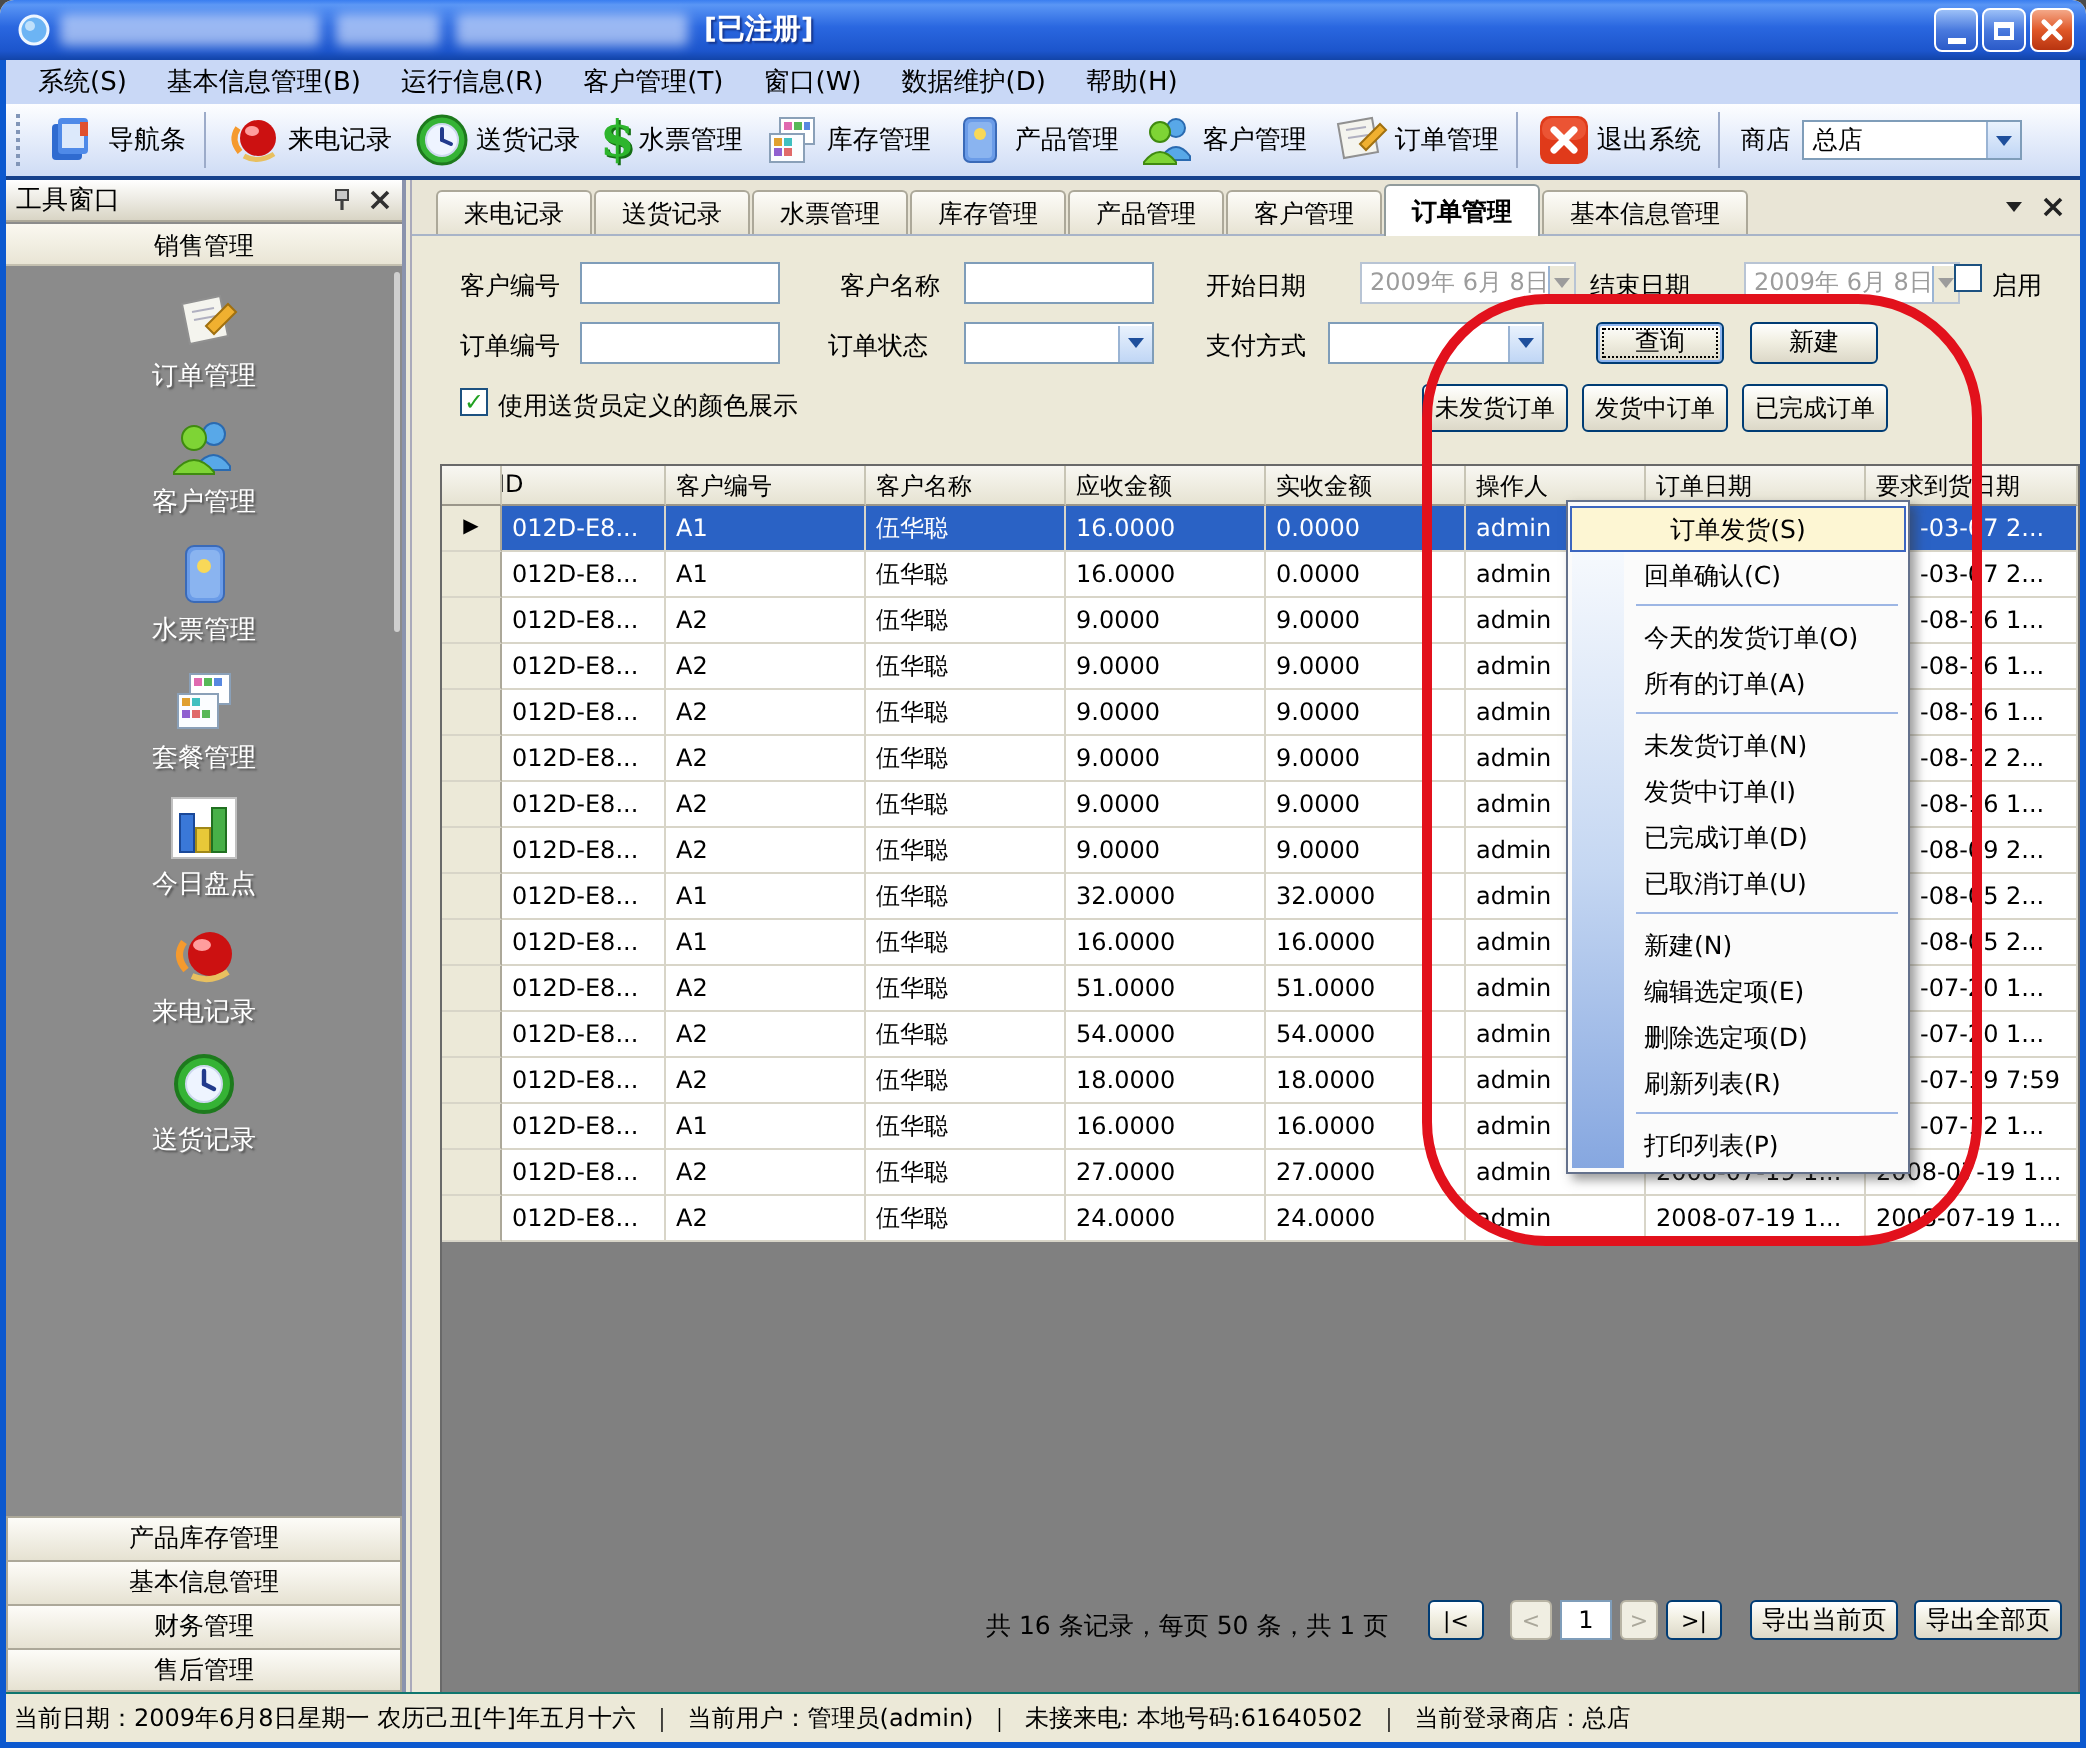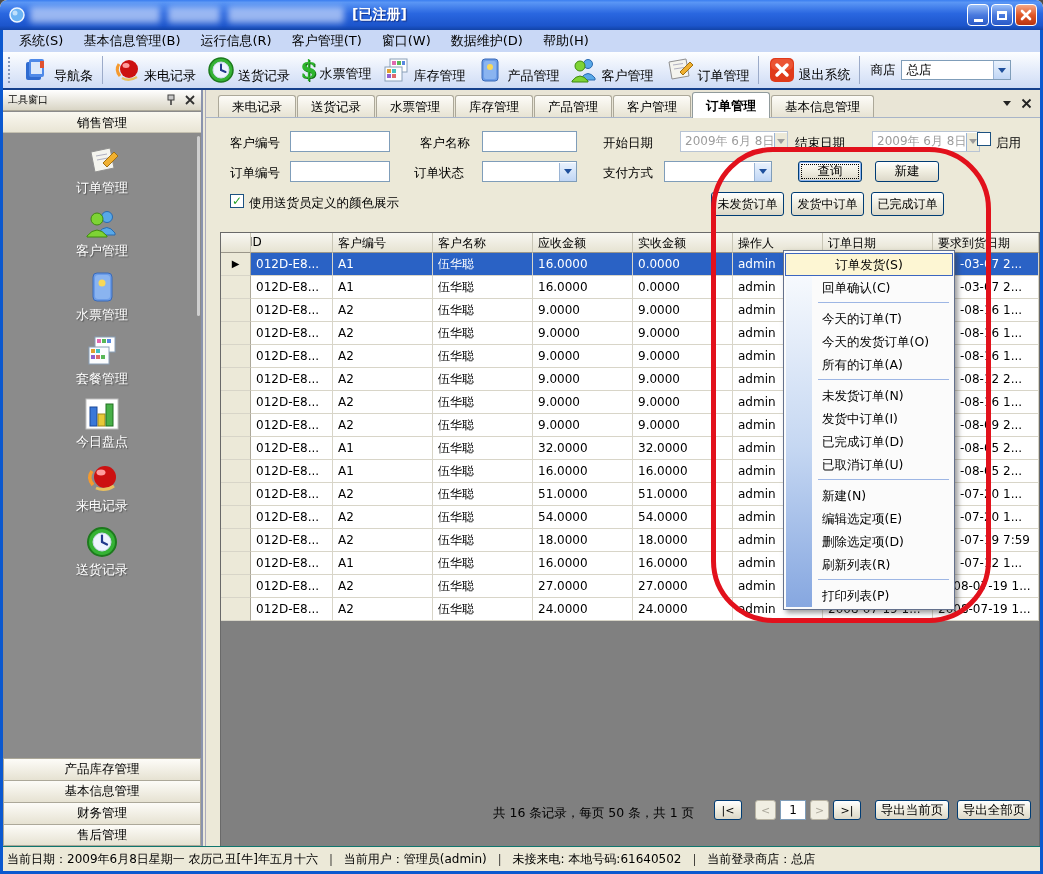--- a/index.html
+++ b/index.html
@@ -33,33 +33,33 @@
 
   
   .menubar { left:3px; top:30px; width:1037px; height:22px; background:#c9d8f6; display:flex; align-items:center; padding-left:6px; }
   .menu-item { padding:2px 10px; cursor:default; }
 
   
   .toolbar { left:3px; top:52px; width:1037px; height:38px;
     background:linear-gradient(180deg,#fdfeff 0%,#e7eefb 45%,#cfdcf5 100%);
     border-bottom:2px solid #16418c; display:flex; align-items:center; padding-left:3px; }
   .grip { width:5px; height:26px; border-left:2px dotted #8296b8; margin:0 4px 0 2px; }
-  .tb-item { display:flex; align-items:flex-end; padding:1px 5px; gap:2px; white-space:nowrap; }
+  .tb-item { display:flex; align-items:center; padding:1px 5px; gap:2px; white-space:nowrap; }
   .tb-sep { width:1px; height:28px; background:#9cabc9; margin:0 4px; }
   .shop { display:flex; align-items:center; gap:6px; margin-left:6px; }
   .combo { width:110px; height:20px; background:#fff; border:1px solid #7f9db9; display:flex; align-items:center; }
   .combo .val { flex:1; padding-left:4px; font-size:12.5px; }
   .combo-btn { width:17px; height:18px; background:linear-gradient(180deg,#e9f2fd,#c0d6f5); border-left:1px solid #9ab4d4; display:flex; align-items:center; justify-content:center; }
   .arr-down { width:0; height:0; border-left:4px solid transparent; border-right:4px solid transparent; border-top:5px solid #1e4f9c; }
   .dollar { font-family:"DejaVu Serif","Liberation Serif",serif; font-size:25px; font-weight:bold; color:#2db52d; text-shadow:1px 1px 0 #156e15; line-height:26px; }
 
   
   .sidebar { left:3px; top:90px; width:200px; height:756px; background:#8b8b8b; border-right:2px solid #8a93ad; }
   .sb-header { position:absolute; left:0; top:0; right:0; height:21px; background:linear-gradient(180deg,#ffffff,#d9d5c5);
-    border-bottom:1px solid #aca899; display:flex; align-items:center; padding:0 5px; font-size:10px; }
+    border-bottom:1px solid #aca899; display:flex; align-items:center; padding:0 5px; font-size:13px; }
   .sb-header .t { flex:1; }
   .sb-section { position:absolute; left:0; top:22px; right:0; height:21px; line-height:21px; text-align:center;
     background:linear-gradient(180deg,#faf8f0,#e9e5d5); border-bottom:1px solid #c4c0b0; font-size:12.5px; }
   .sb-panel { position:absolute; left:0; top:43px; right:0; bottom:88px; background:#8b8b8b; }
   .sb-scroll { position:absolute; right:1px; top:3px; width:3px; height:180px; background:#cfcfcf; border-radius:2px; }
   .sb-item { position:absolute; left:0; width:100%; display:flex; flex-direction:column; align-items:center; color:#fff; font-size:13px; cursor:pointer; }
   .sb-item .lbl { margin-top:2px; text-shadow:1px 1px 1px #555; }
   .sb-bottom { position:absolute; left:0; right:0; bottom:0; }
   .sb-bar { height:22px; line-height:20px; text-align:center; background:linear-gradient(180deg,#fdfcf8,#e6e2d2);
     border:1px solid #aca899; border-bottom:none; font-size:12.5px; cursor:pointer; }
@@ -679,21 +679,20 @@
   <div class="frame r"></div>
   <div class="frame b"></div>
 
   <div class="ctx">
     <span class="cm-strip"></span>
     <div>
 
     <div class="cm-item hl">订单发货(S)</div>
         <div class="cm-item">回单确认(C)</div>
         <div class="cm-item sep"></div>
-        <div class="cm-item">今天的订单(T)</div>
         <div class="cm-item">今天的发货订单(O)</div>
         <div class="cm-item">所有的订单(A)</div>
         <div class="cm-item sep"></div>
         <div class="cm-item">未发货订单(N)</div>
         <div class="cm-item">发货中订单(I)</div>
         <div class="cm-item">已完成订单(D)</div>
         <div class="cm-item">已取消订单(U)</div>
         <div class="cm-item sep"></div>
         <div class="cm-item">新建(N)</div>
         <div class="cm-item">编辑选定项(E)</div>

